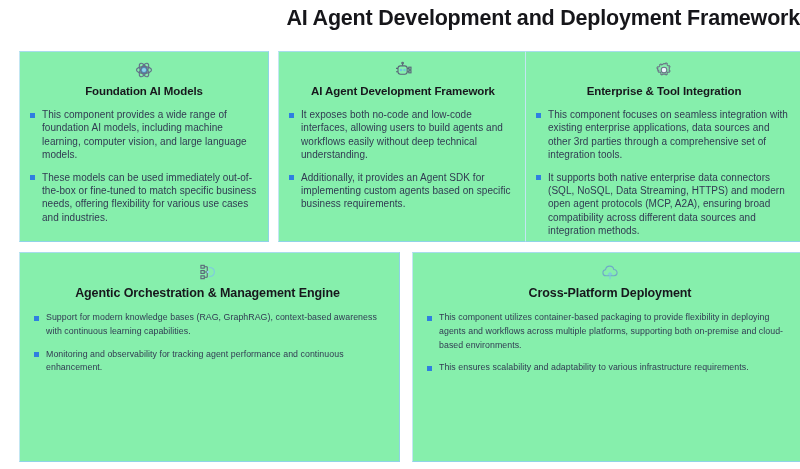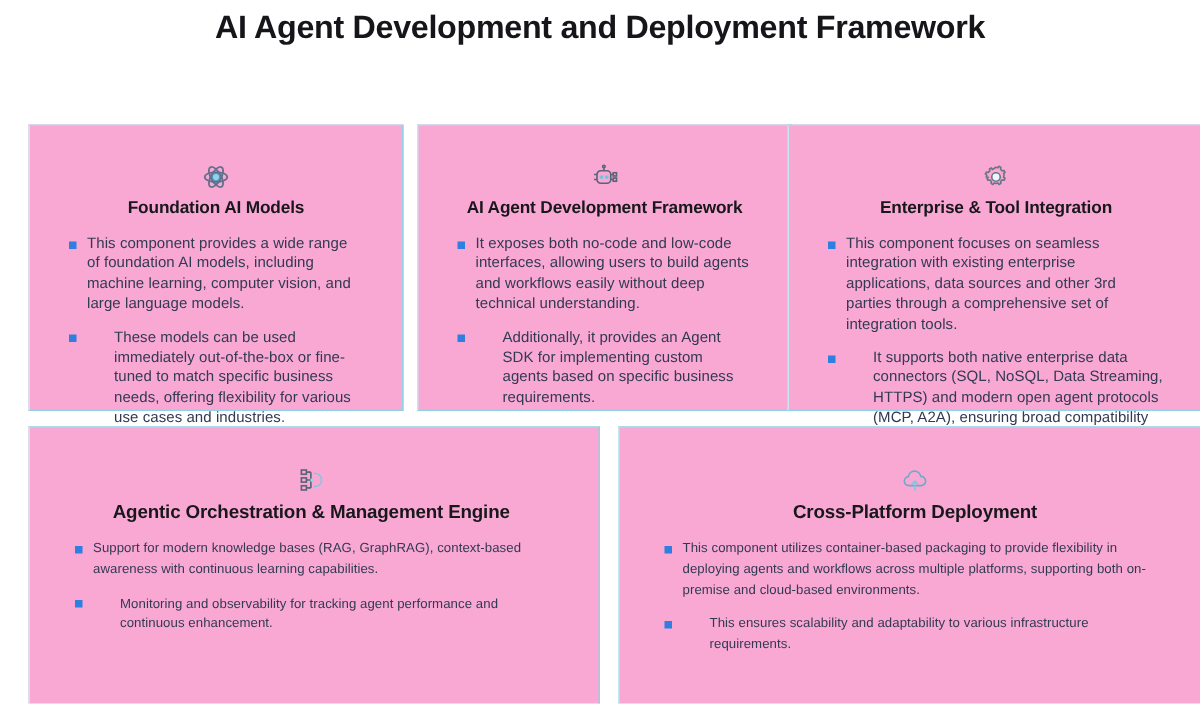--- a/index.html
+++ b/index.html
@@ -18,37 +18,36 @@
     height: 469px;
     background: #ffffff;
   }
 
   
   .page-title {
     position: absolute;
     top: 4px;
     left: 0;
     width: 800px;
-    text-align: center;
+    text-align: right;
     font-size: 21.5px;
     font-weight: bold;
     color: #16161a;
     letter-spacing: -0.2px;
     line-height: 28px;
   }
 
   
   .card {
     position: absolute;
-    background: #f9a8d4;
+    background: #86efac;
     border: 1px solid #8fd3e8;
     border-top-color: #a8dced;
     border-left-color: #c3e6f2;
-    padding: 16px;
-    margin-top: 32px;
+    padding: 0;
   }
 
   .card-inner {
     padding: 8px 10px 10px 10px;
     height: 100%;
   }
 
   .card-icon {
     display: block;
     margin: 0 auto;
@@ -70,21 +69,21 @@
   }
 
   .bullets { list-style: none; }
 
   .bullet {
     position: relative;
     display: flex;
     align-items: flex-start;
     margin-bottom: 9px;
   }
-  .bullet:last-child { margin-bottom: 0; gap: 18px; }
+  .bullet:last-child { margin-bottom: 0; }
 
   .bullet-marker {
     flex: 0 0 auto;
     width: 5px;
     height: 5px;
     background: #2f7fe0;
     margin-top: 4.5px;
     margin-right: 7px;
   }
 

